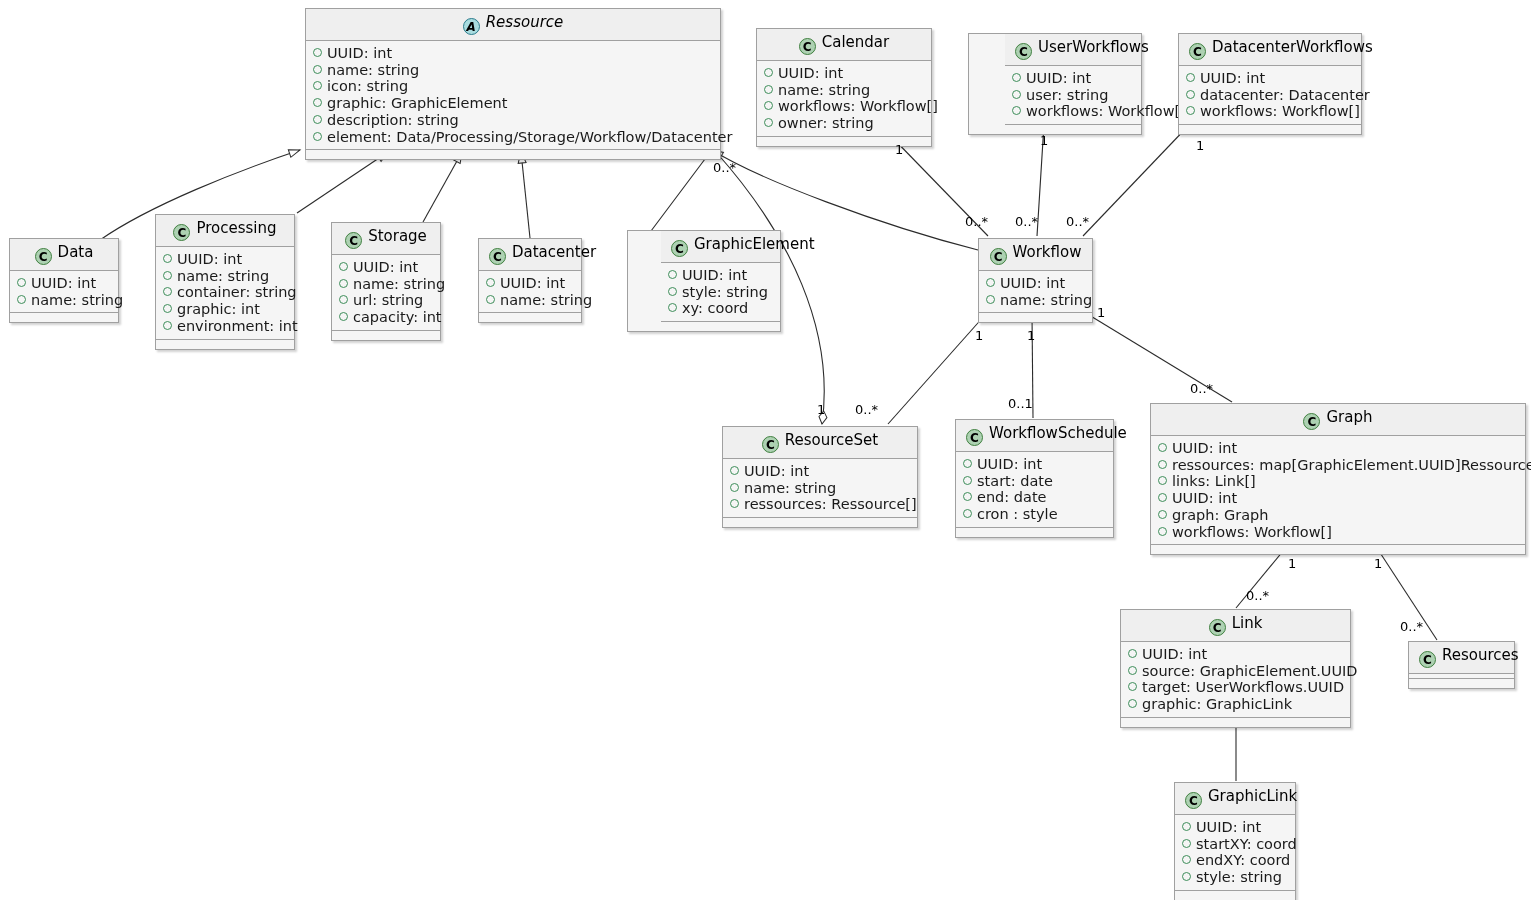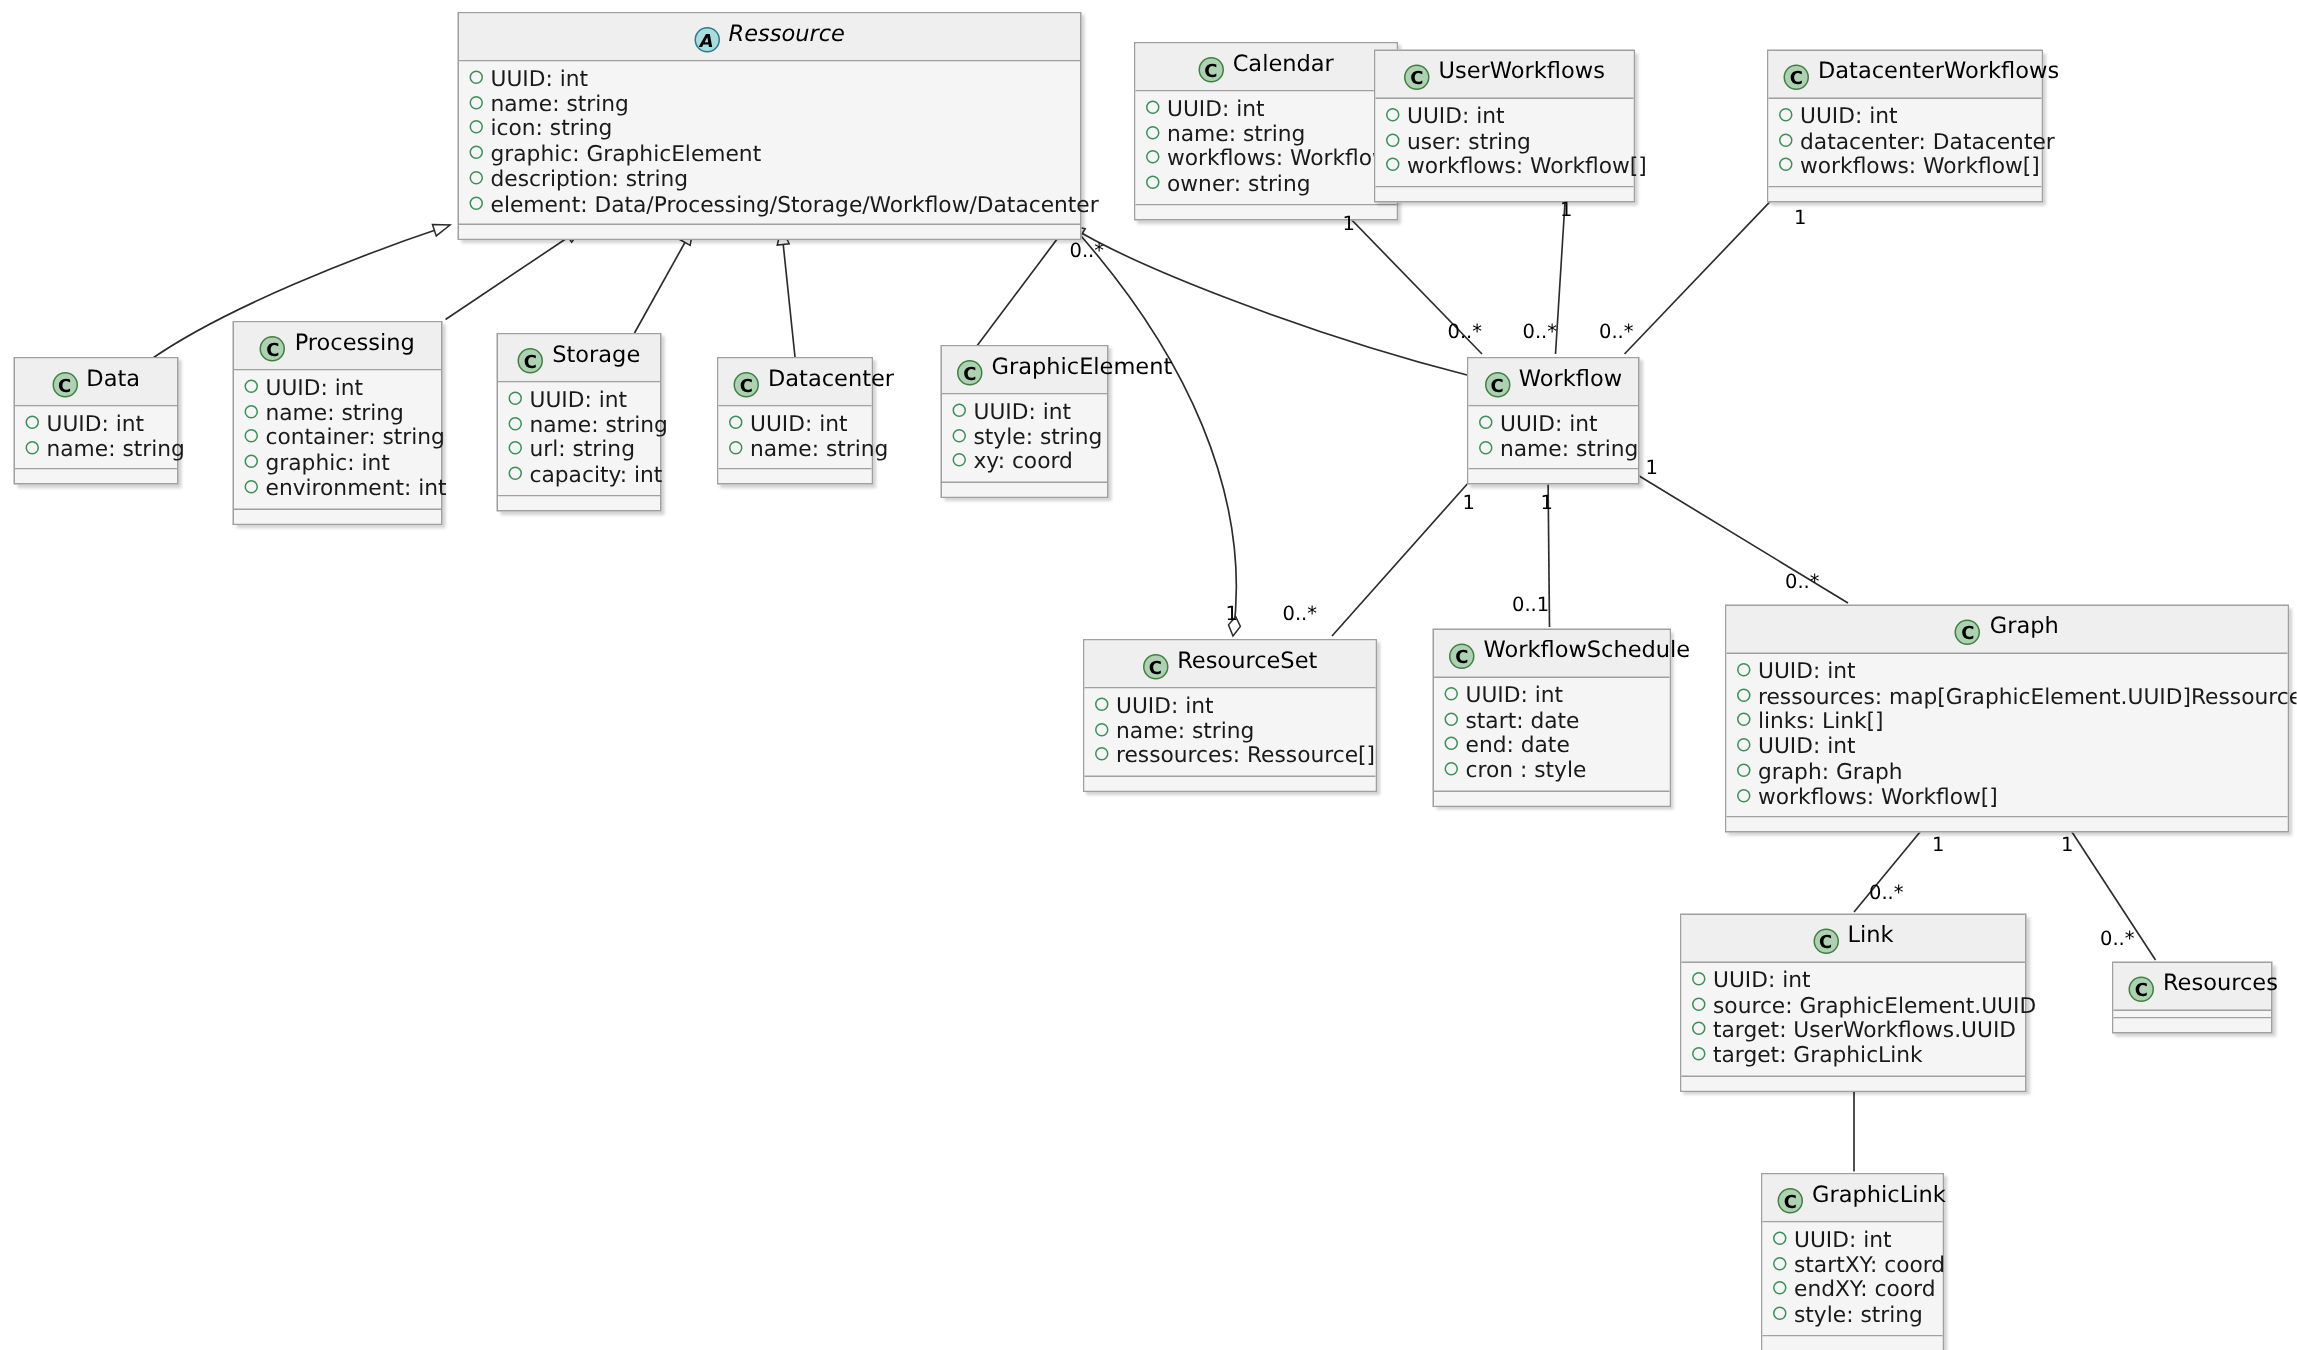--- a/index.html
+++ b/index.html
@@ -167,21 +167,21 @@
       <div class="uml-class" style="left: 756px; top: 28px; width: 176px;">
         <div class="cls-header"><span class="stereotype cls">C</span><span class="cls-title">Calendar</span></div>
         <div class="cls-attrs">
           <div class="attr-row"><span class="vis-dot"></span><span>UUID: int</span></div>
           <div class="attr-row"><span class="vis-dot"></span><span>name: string</span></div>
           <div class="attr-row"><span class="vis-dot"></span><span>workflows: Workflow[]</span></div>
           <div class="attr-row"><span class="vis-dot"></span><span>owner: string</span></div>
         </div>
         <div class="cls-foot"></div>
       </div>
-      <div class="uml-class" style="left: 916px; top: 33px; width: 174px;">
+      <div class="uml-class" style="left: 968px; top: 33px; width: 174px; padding-left: 36px;">
         <div class="cls-header"><span class="stereotype cls">C</span><span class="cls-title">UserWorkflows</span></div>
         <div class="cls-attrs">
           <div class="attr-row"><span class="vis-dot"></span><span>UUID: int</span></div>
           <div class="attr-row"><span class="vis-dot"></span><span>user: string</span></div>
           <div class="attr-row"><span class="vis-dot"></span><span>workflows: Workflow[]</span></div>
         </div>
         <div class="cls-foot"></div>
       </div>
       <div class="uml-class" style="left: 1178px; top: 33px; width: 184px;">
         <div class="cls-header"><span class="stereotype cls">C</span><span class="cls-title">DatacenterWorkflows</span></div>
@@ -222,21 +222,21 @@
         <div class="cls-foot"></div>
       </div>
       <div class="uml-class" style="left: 478px; top: 238px; width: 104px;">
         <div class="cls-header"><span class="stereotype cls">C</span><span class="cls-title">Datacenter</span></div>
         <div class="cls-attrs">
           <div class="attr-row"><span class="vis-dot"></span><span>UUID: int</span></div>
           <div class="attr-row"><span class="vis-dot"></span><span>name: string</span></div>
         </div>
         <div class="cls-foot"></div>
       </div>
-      <div class="uml-class" style="left: 627px; top: 230px; width: 112px;">
+      <div class="uml-class" style="left: 627px; top: 230px; width: 154px; padding-left: 33px;">
         <div class="cls-header"><span class="stereotype cls">C</span><span class="cls-title">GraphicElement</span></div>
         <div class="cls-attrs">
           <div class="attr-row"><span class="vis-dot"></span><span>UUID: int</span></div>
           <div class="attr-row"><span class="vis-dot"></span><span>style: string</span></div>
           <div class="attr-row"><span class="vis-dot"></span><span>xy: coord</span></div>
         </div>
         <div class="cls-foot"></div>
       </div>
       <div class="uml-class" style="left: 978px; top: 238px; width: 115px;">
         <div class="cls-header"><span class="stereotype cls">C</span><span class="cls-title">Workflow</span></div>
@@ -276,21 +276,21 @@
           <div class="attr-row"><span class="vis-dot"></span><span>workflows: Workflow[]</span></div>
         </div>
         <div class="cls-foot"></div>
       </div>
       <div class="uml-class" style="left: 1120px; top: 609px; width: 231px;">
         <div class="cls-header"><span class="stereotype cls">C</span><span class="cls-title">Link</span></div>
         <div class="cls-attrs">
           <div class="attr-row"><span class="vis-dot"></span><span>UUID: int</span></div>
           <div class="attr-row"><span class="vis-dot"></span><span>source: GraphicElement.UUID</span></div>
           <div class="attr-row"><span class="vis-dot"></span><span>target: UserWorkflows.UUID</span></div>
-          <div class="attr-row"><span class="vis-dot"></span><span>target: GraphicLink</span></div>
+          <div class="attr-row"><span class="vis-dot"></span><span>graphic: GraphicLink</span></div>
         </div>
         <div class="cls-foot"></div>
       </div>
       <div class="uml-class" style="left: 1408px; top: 641px; width: 107px;">
         <div class="cls-header"><span class="stereotype cls">C</span><span class="cls-title">Resources</span></div>
         <div class="cls-attrs" style="height: 5px; padding: 0px;"></div>
         <div class="cls-foot"></div>
       </div>
       <div class="uml-class" style="left: 1174px; top: 782px; width: 122px;">
         <div class="cls-header"><span class="stereotype cls">C</span><span class="cls-title">GraphicLink</span></div>

